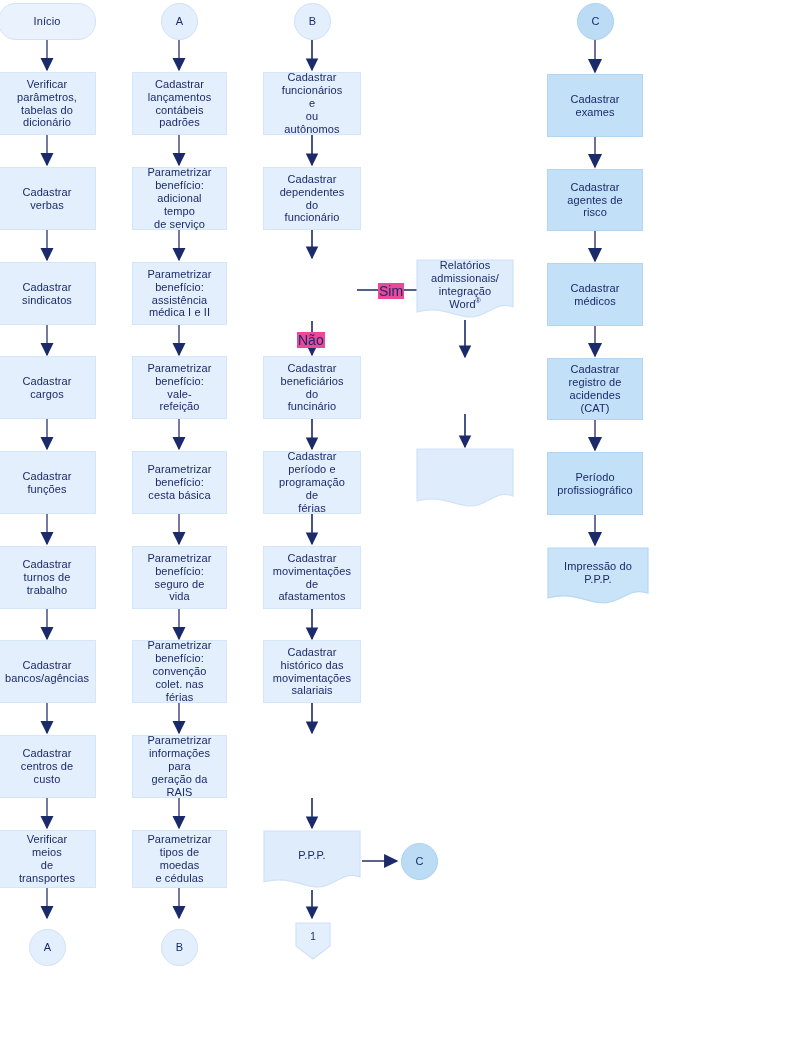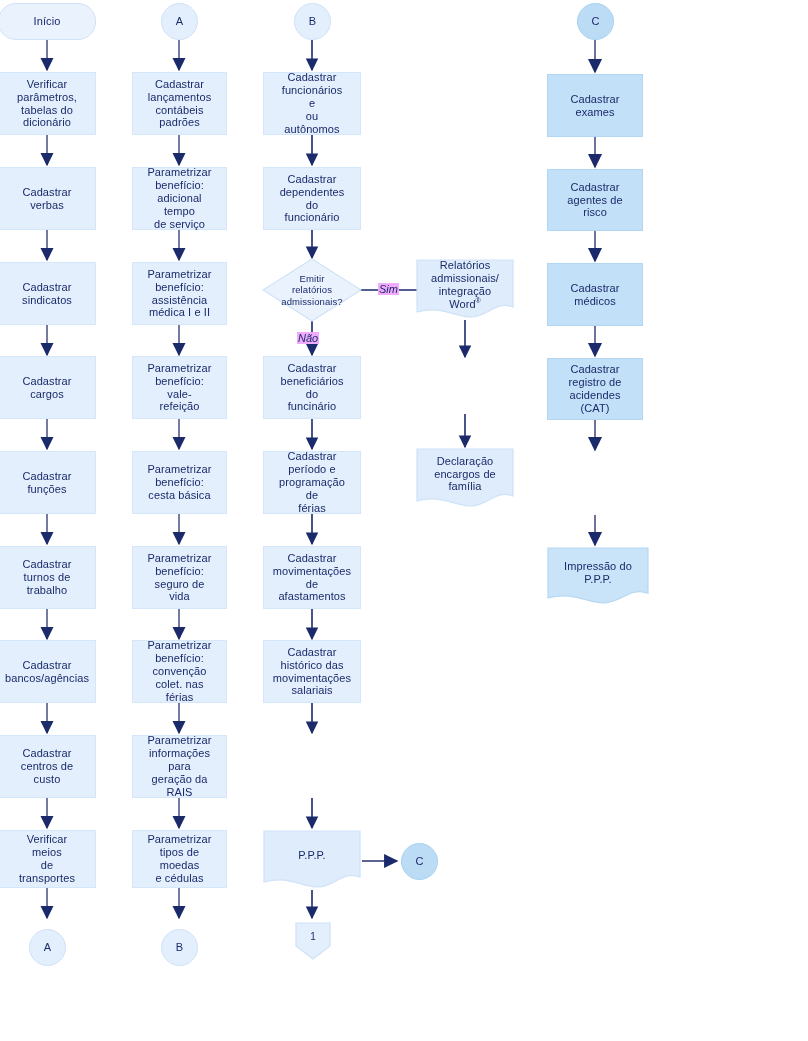--- a/index.html
+++ b/index.html
@@ -97,27 +97,26 @@
     margin-bottom:8px;
     font-size:10px;
   }
   
   .edge{
     position:absolute;
     z-index:0;
   }
   .edgelabel{
     position:absolute;
-    font-size:11px;
+    font-size:14px;
     color:#1b2a6b;
-    background:#f0abfc;
+    background:#ec4899;
     padding:0 1px;
     z-index:3;
     white-space:nowrap;
-    font-style:italic;
   }
   sup{font-size:7px;vertical-align:super;}
 </style>
 </head>
 <body>
 
 <div id="canvas">
 
   <svg width="0" height="0" style="position:absolute">
     <defs>
@@ -326,28 +325,20 @@
 funcionários e
 ou autônomos</span>
   </div>
 
   <div class="node proc" style="left:263px;top:167px;width:98px;height:63px">
     <span class="lbl">Cadastrar
 dependentes do
 funcionário</span>
   </div>
 
-  <div class="node decision" style="left:262px;top:258px;width:100px;height:64px">
-    <svg class="dshape" viewBox="0 0 100 64" preserveAspectRatio="none">
-      <polygon points="50,1 99,32 50,63 1,32" fill="#eaf3fd" stroke="#cfe2f7" stroke-width="1.2"></polygon>
-    </svg>
-    <span class="lbl">Emitir
-relatórios
-admissionais?</span>
-  </div>
 
   <div class="node proc" style="left:263px;top:356px;width:98px;height:63px">
     <span class="lbl">Cadastrar
 beneficiários do
 funcinário</span>
   </div>
 
   <div class="node proc" style="left:263px;top:451px;width:98px;height:63px">
     <span class="lbl">Cadastrar
 período e
@@ -389,23 +380,20 @@
       <path d="M1,1 H97 V48 C80,41 72,58 55,58 C38,58 26,46 1,53 Z" fill="#dfecfb" stroke="#cfe2f7" stroke-width="1.2"></path>
     </svg>
     <span class="lbl"><span style="white-space: normal;">Relatórios<br>admissionais/<br>integração<br>Word<sup>®</sup></span></span>
   </div>
 
 
   <div class="node docnode" style="left:416px;top:448px;width:98px;height:62px">
     <svg class="docshape" viewBox="0 0 98 62" preserveAspectRatio="none">
       <path d="M1,1 H97 V48 C80,41 72,58 55,58 C38,58 26,46 1,53 Z" fill="#dfecfb" stroke="#cfe2f7" stroke-width="1.2"></path>
     </svg>
-    <span class="lbl">Declaração
-encargos de
-família</span>
   </div>
 
   <div class="node conn-c" style="left:577px;top:3px;width:37px;height:37px">
     <span class="lbl">C</span>
   </div>
 
   <div class="node proc-c" style="left:547px;top:74px;width:96px;height:63px">
     <span class="lbl">Cadastrar
 exames</span>
   </div>
@@ -419,20 +407,24 @@
     <span class="lbl">Cadastrar
 médicos</span>
   </div>
 
   <div class="node proc-c" style="left:547px;top:358px;width:96px;height:62px">
     <span class="lbl">Cadastrar
 registro de
 acidendes (CAT)</span>
   </div>
 
+  <div class="node proc-c" style="left:547px;top:452px;width:96px;height:63px">
+    <span class="lbl">Período
+profissiográfico</span>
+  </div>
 
   <div class="node docnode" style="left:547px;top:547px;width:102px;height:62px">
     <svg class="docshape" viewBox="0 0 106 62" preserveAspectRatio="none">
       <path d="M1,1 H105 V48 C86,41 78,58 59,58 C41,58 28,46 1,53 Z" fill="#c9e3f8" stroke="#b6d8f3" stroke-width="1.2"></path>
     </svg>
     <span class="lbl">Impressão do
 P.P.P.</span>
   </div>
 
   <div class="node conn-c" style="left:401px;top:843px;width:37px;height:37px">

